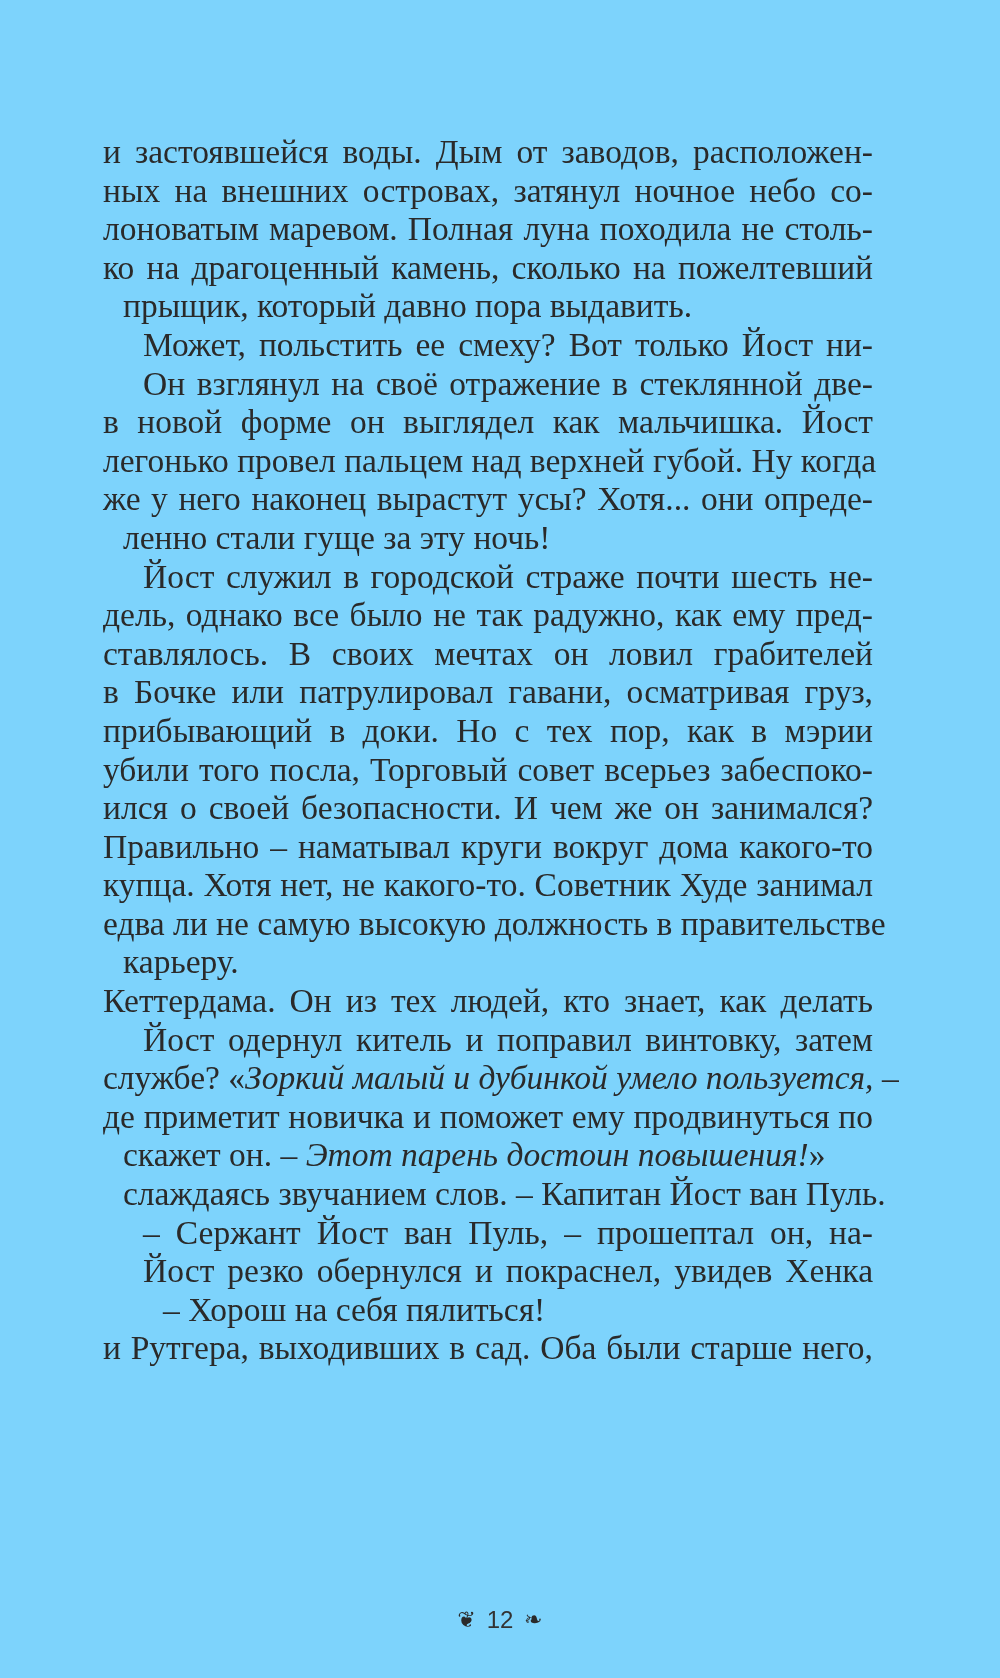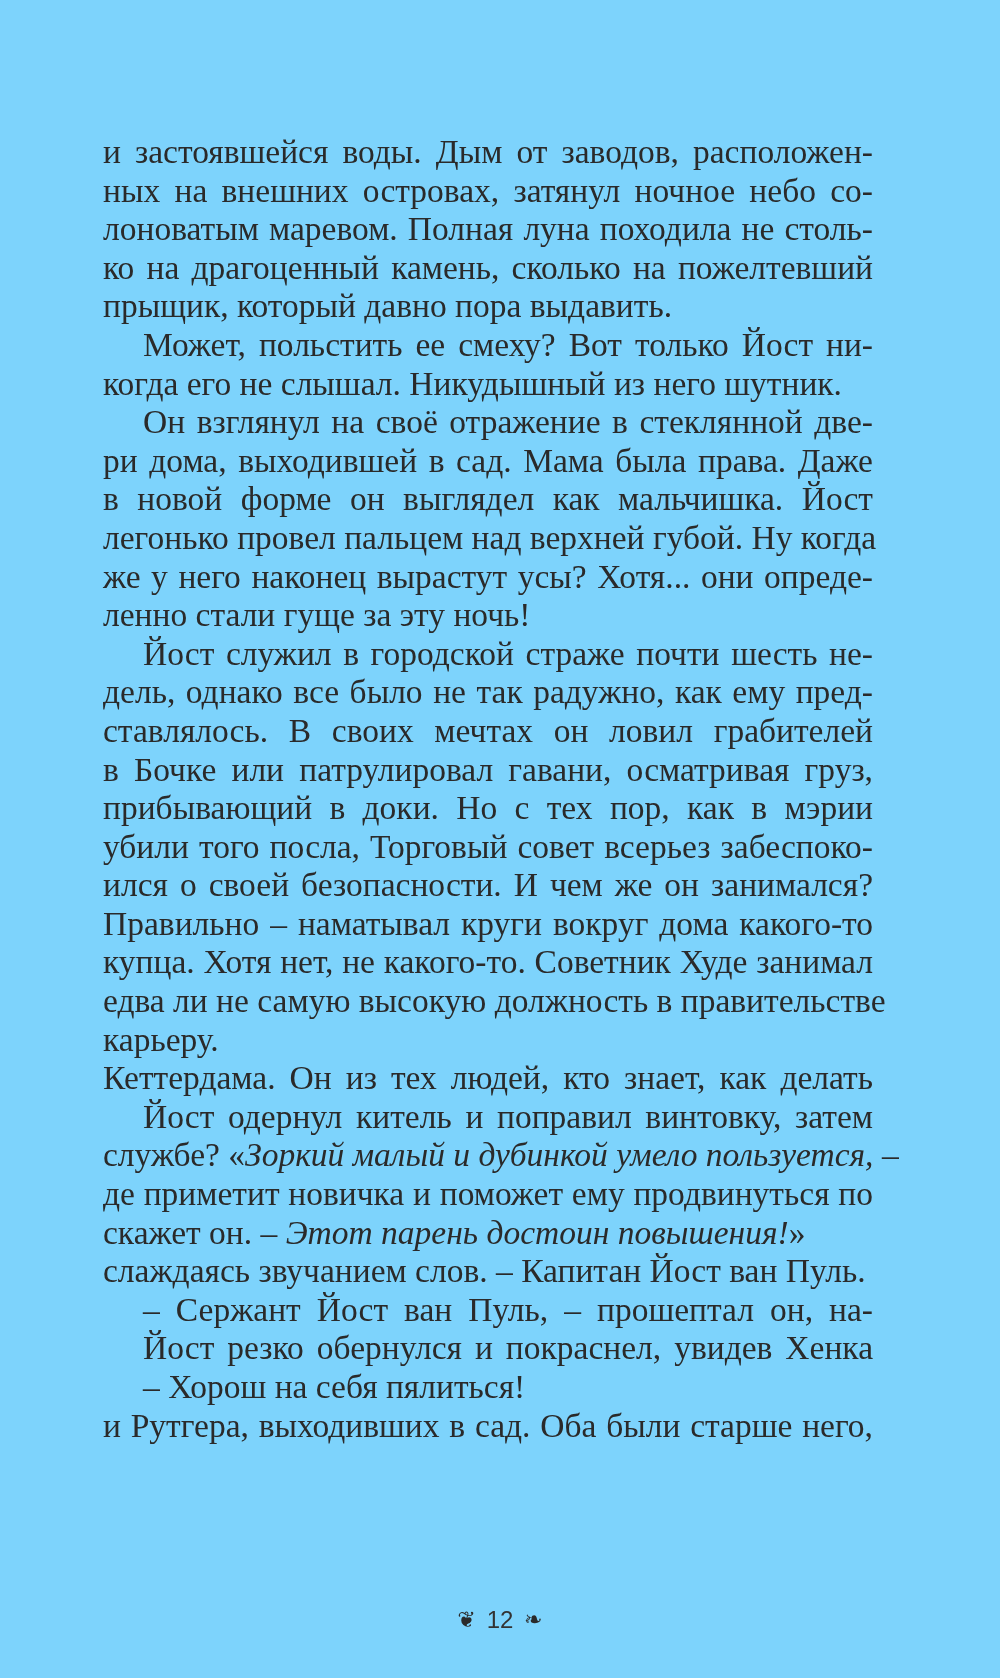--- a/index.html
+++ b/index.html
@@ -34,20 +34,21 @@
     }
     .line {
       display: block;
       height: 38.6px;
       white-space: nowrap;
       text-align: justify;
       text-align-last: justify;
     }
     .line.last {
       text-align-last: left;
+      margin-left: 20px;
     }
     .line.indent {
       padding-left: 40px;
       font-family: Liberation Serif, serif;
     }
     .it {
       font-style: italic;
     }
     .folio {
       position: absolute;
@@ -75,23 +76,21 @@
 <body>
 
 <div class="page">
   <div class="text-block">
     <span class="line">и застоявшейся воды. Дым от заводов, расположен-</span>
     <span class="line">ных на внешних островах, затянул ночное небо со-</span>
     <span class="line">лоноватым маревом. Полная луна походила не столь-</span>
     <span class="line">ко на драгоценный камень, сколько на пожелтевший</span>
     <span class="line last">прыщик, который давно пора выдавить.</span>
     <span class="line indent">Может, польстить ее смеху? Вот только Йост ни-</span>
-    <span class="line last">когда его не слышал. Никудышный из него шутник.</span>
     <span class="line indent">Он взглянул на своё отражение в стеклянной две-</span>
-    <span class="line">ри дома, выходившей в сад. Мама была права. Даже</span>
     <span class="line">в новой форме он выглядел как мальчишка. Йост</span>
     <span class="line">легонько провел пальцем над верхней губой. Ну когда</span>
     <span class="line">же у него наконец вырастут усы? Хотя... они опреде-</span>
     <span class="line last">ленно стали гуще за эту ночь!</span>
     <span class="line indent">Йост служил в городской страже почти шесть не-</span>
     <span class="line">дель, однако все было не так радужно, как ему пред-</span>
     <span class="line">ставлялось. В своих мечтах он ловил грабителей</span>
     <span class="line">в Бочке или патрулировал гавани, осматривая груз,</span>
     <span class="line">прибывающий в доки. Но с тех пор, как в мэрии</span>
     <span class="line">убили того посла, Торговый совет всерьез забеспоко-</span>

